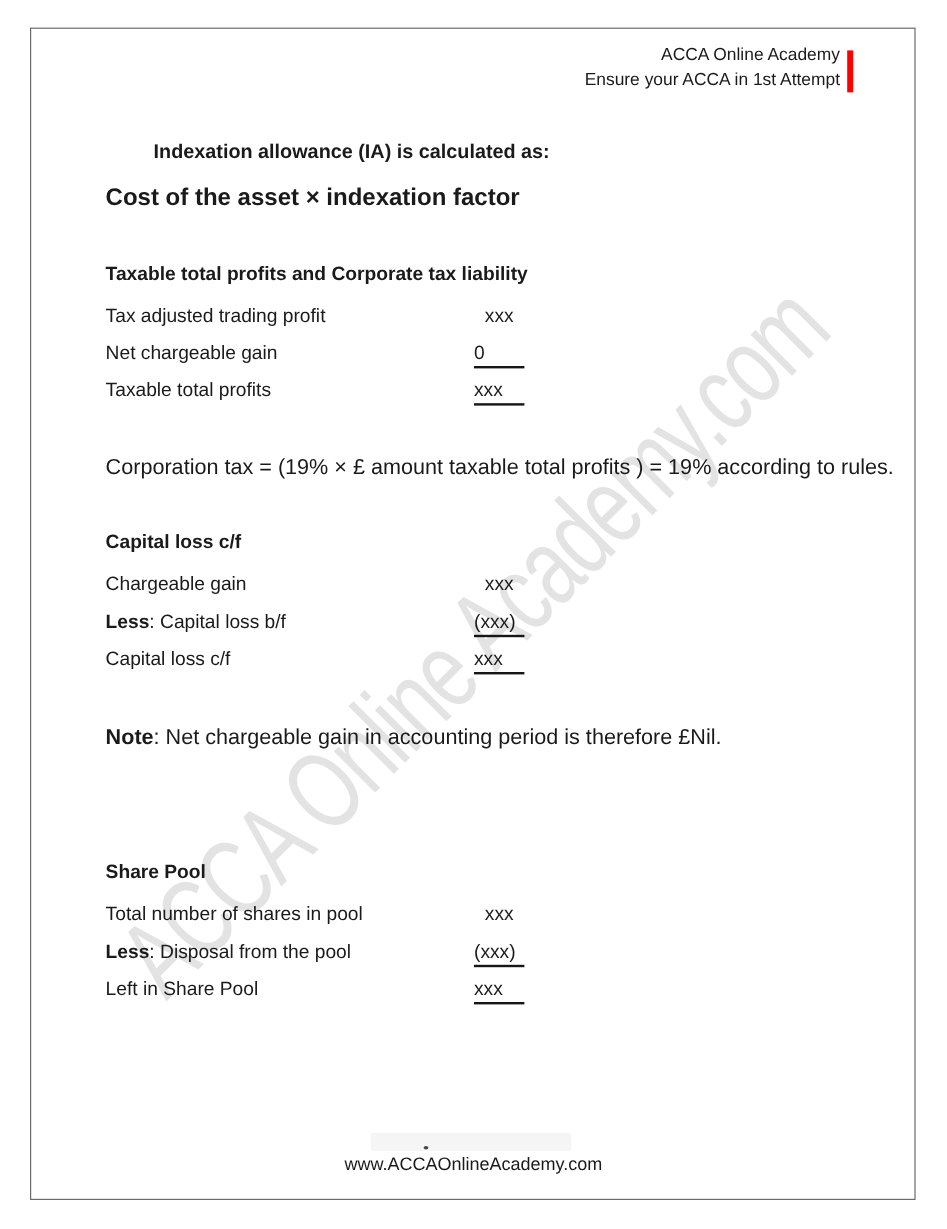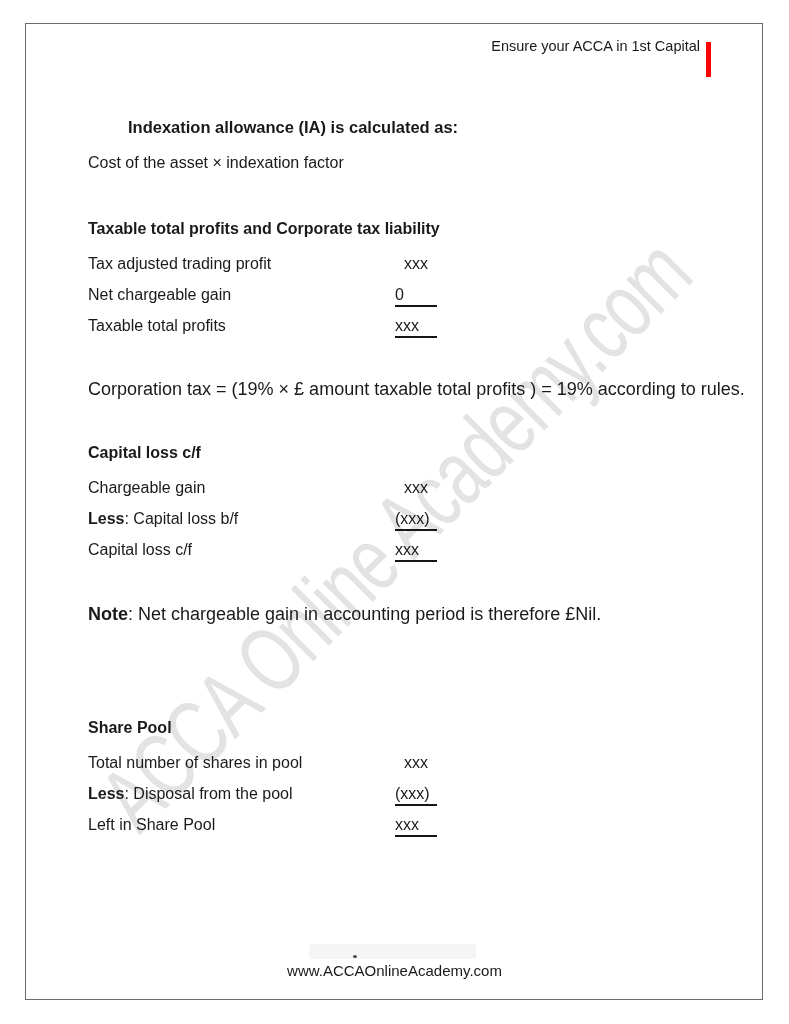--- a/index.html
+++ b/index.html
@@ -28,21 +28,21 @@
     z-index:0; user-select:none;
   }
   .content { position:absolute; left:0; top:0; width:100%; height:100%; z-index:1; }
 
   
   .header { position:absolute; top:36px; right:89px; text-align:right; font-size:14.5px; line-height:21px; }
   .accent-bar { position:absolute; left:706px; top:42px; width:5px; height:35px; background:#ff0000; }
 
   
   .h1 { position:absolute; left:88px; font-size:16.5px; font-weight:700; white-space:nowrap;margin-left:40px; }
-  .bold-line { position:absolute; left:88px; font-size:16px; font-weight:400; white-space:nowrap; }
+  .bold-line { position:absolute; left:88px; font-size:20px; font-weight:700; white-space:nowrap; }
   .body-line { position:absolute; left:88px; font-size:18px; white-space:nowrap; }
   .b { font-weight:700;margin-top:36px; }
 
   
   .section { position:absolute; left:88px; }
   .section .h2 { font-size:16px; font-weight:700; height:22px; margin-bottom:13px; white-space:nowrap; }
   .row { display:flex; align-items:flex-start; height:31px; font-size:16px; }
   .lbl { width:300px; white-space:nowrap; }
   .valcol { width:56px; display:flex; justify-content:center; }
   .val { display:inline-block; text-align:left; }
@@ -61,21 +61,22 @@
 
 <div class="page">
 
   <div class="watermark">ACCA Online Academy.com</div>
 
   <div class="border-frame"></div>
 
   <div class="content">
 
     <div class="header">
-      <div>Ensure your ACCA in 1st Capital</div>
+      <div>ACCA Online Academy</div>
+      <div>Ensure your ACCA in 1st Attempt</div>
     </div>
     <div class="accent-bar"></div>
 
     <div class="h1" style="top:118px;">Indexation allowance (IA) is calculated as:</div>
     <div class="bold-line" style="top:154px;">Cost of the asset × indexation factor</div>
 
     <div class="section" style="top:220px;">
       <div class="h2">Taxable total profits and Corporate tax liability</div>
       <div class="row">
         <div class="lbl"><span class="b"></span><span>Tax adjusted trading profit</span></div>

